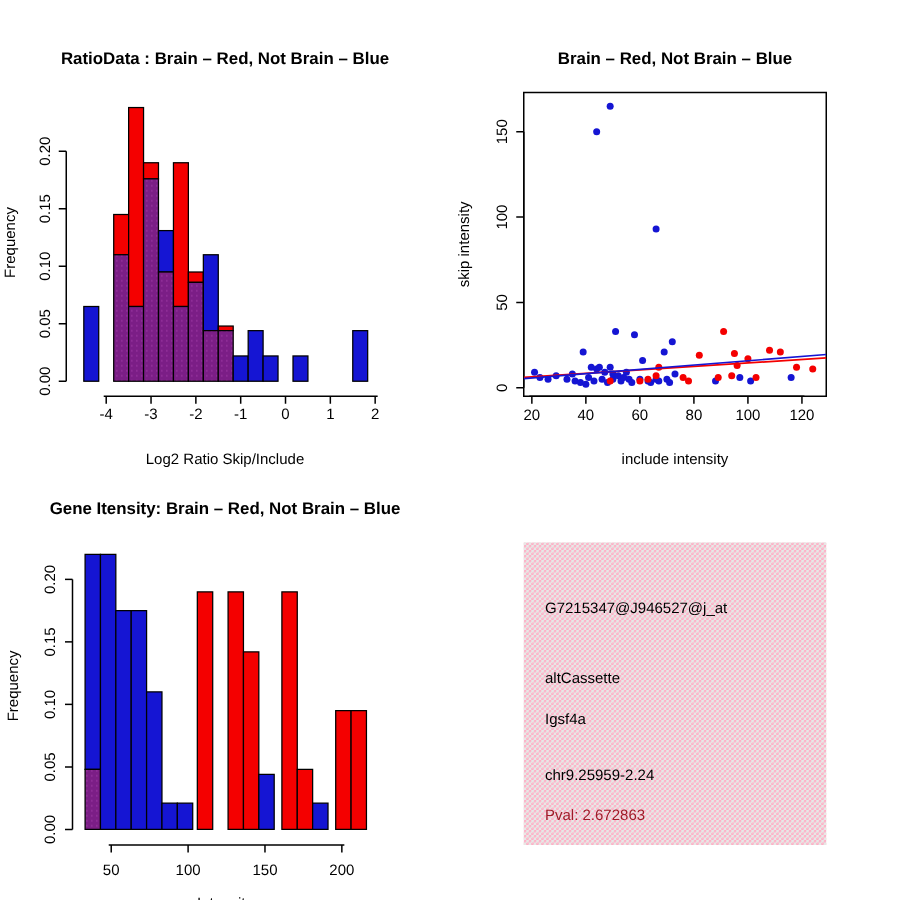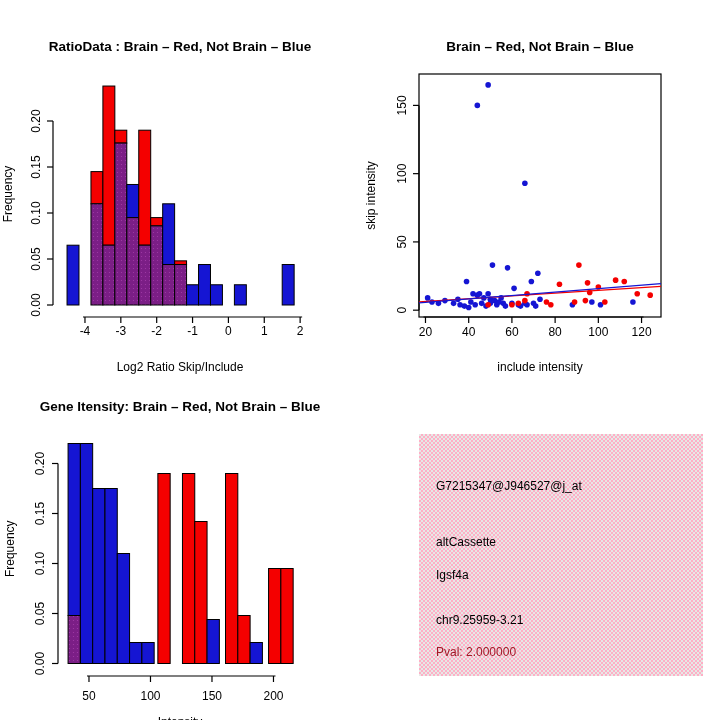--- a/index.html
+++ b/index.html
@@ -3,21 +3,21 @@
 <meta charset="utf-8">
 <style>
   html,body{margin:0;padding:0;background:#fff;}
   .canvas{position:relative;width:720px;height:720px;background:#ffffff;overflow:hidden;
           font-family:"Liberation Sans","DejaVu Sans",sans-serif;margin-top:15px;}
   svg.panel{position:absolute;width:360px;height:360px;}
   #p-hist1{left:0;top:0;}
   #p-scatter{left:360px;top:0;}
   #p-hist2{left:0;top:360px;}
   .quad-info{position:absolute;left:360px;top:360px;width:360px;height:360px;}
-  .info-rect{position:absolute;left:59px;top:59px;width:284px;height:242px;
+  .info-rect{position:absolute;left:59px;top:59px;width:242px;height:242px;
     background-color:#e6e9e6;
     background-image:
       linear-gradient(45deg,#ffaec6 25%,transparent 25%,transparent 75%,#ffaec6 75%),
       linear-gradient(45deg,#ffaec6 25%,transparent 25%,transparent 75%,#ffaec6 75%);
     background-size:4px 4px;background-position:0 0,2px 2px;}
   .info-line{position:absolute;left:17px;font-size:12px;color:#000;white-space:nowrap;}
   .info-line.pval{color:#9e1c28;}
   svg text{font-family:"Liberation Sans","DejaVu Sans",sans-serif;fill:#000;}
 </style>
 </head>
@@ -233,17 +233,17 @@
       <rect x="250.11" y="267.5" width="12.299999999999955" height="21" fill="#1515d3" stroke="#000" stroke-width="1"></rect>
       <rect x="268.56" y="193.5" width="12.300000000000011" height="95" fill="#f40000" stroke="#000" stroke-width="1"></rect>
       <rect x="280.86" y="193.5" width="12.299999999999955" height="95" fill="#f40000" stroke="#000" stroke-width="1"></rect>
     </svg>
 
   <div class="quad-info">
     <div class="info-rect">
       <div class="info-line" style="top:45px">G7215347@J946527@j_at</div>
       <div class="info-line" style="top:101px">altCassette</div>
       <div class="info-line" style="top:134px">Igsf4a</div>
-      <div class="info-line" style="top:179px">chr9.25959-3.21</div>
-      <div class="info-line pval" style="top:211px">Pval: 2.000000</div>
+      <div class="info-line" style="top:179px">chr9.25959-2.24</div>
+      <div class="info-line pval" style="top:211px">Pval: 2.672863</div>
     </div>
   </div>
 </div>
 
 </body></html>

